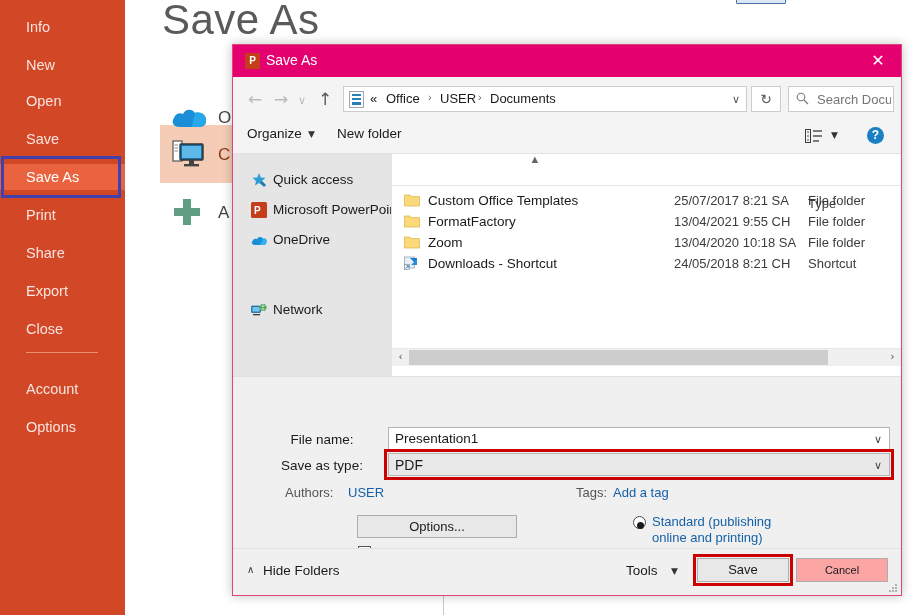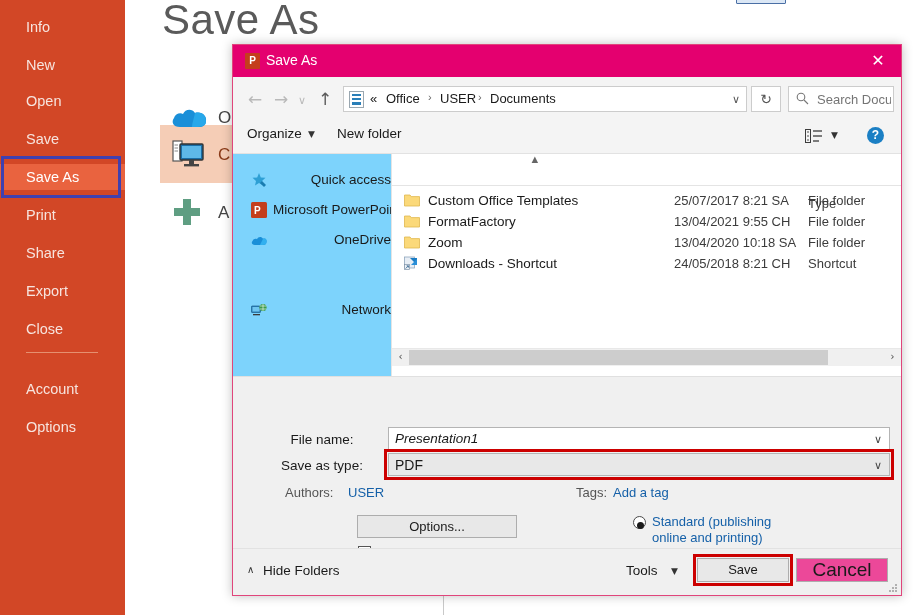--- a/index.html
+++ b/index.html
@@ -198,23 +198,22 @@
     line-height:17px;
   }
 
   
   #dlg-body{
     position:absolute;left:0;top:109px;right:0;height:222px;
     background:#ffffff;
   }
   #navpane{
     position:absolute;left:0;top:0;width:158px;height:222px;
-    background:#7dd3fc;
+    background:#e5e5e5;
     border-right:1px solid #e4e4e4;
-    text-align:right;
   }
   .np-item{
     position:absolute;left:0;width:158px;height:26px;
     font-size:13.5px;color:#1a1a1a;line-height:26px;
     padding-left:40px;box-sizing:border-box;white-space:nowrap;
     overflow:hidden;
   }
   .np-item.selected{ background:#d7d7d7; }
   .np-icon{
     position:absolute;left:18px;width:16px;height:16px;
@@ -289,21 +288,21 @@
     position:absolute;font-size:13.5px;color:#1a1a1a;text-align:center;
   }
   #lbl-filename{ left:30px; top:55px; width:118px; }
   #lbl-savetype{ left:30px; top:81px; width:118px; }
 
   #filename-box{
     position:absolute;left:155px;top:50px;width:502px;height:23px;
     background:#ffffff;border:1px solid #b4b4b4;box-sizing:border-box;
   }
   #filename-value{
-    position:absolute;left:6px;top:3px;font-size:13.5px;color:#1a1a1a;font-style:italic;
+    position:absolute;left:6px;top:3px;font-size:13.5px;color:#1a1a1a;
   }
   #filename-caret{
     position:absolute;right:7px;top:5px;font-size:11px;color:#444;
     font-family:"DejaVu Sans", sans-serif;
   }
 
   #savetype-box{
     position:absolute;left:155px;top:76px;width:502px;height:23px;
     background:#e8e8e8;border:1px solid #b4b4b4;box-sizing:border-box;
   }
@@ -393,22 +392,22 @@
     position:absolute;left:464px;top:9px;width:92px;height:24px;
     background:#e8e8e8;border:1px solid #adadad;box-sizing:border-box;
     font-size:13px;color:#1a1a1a;text-align:center;line-height:22px;
   }
   #save-highlight{
     position:absolute;left:460px;top:5px;width:100px;height:32px;
     border:3px solid #cc0000;box-sizing:border-box;pointer-events:none;
   }
   #btn-cancel{
     position:absolute;left:563px;top:9px;width:92px;height:24px;
-    background:#ec4899;border:1px solid #adadad;box-sizing:border-box;
-    font-size:19px;color:#1a1a1a;text-align:center;line-height:22px;
+    background:#fca5a5;border:1px solid #adadad;box-sizing:border-box;
+    font-size:11px;color:#1a1a1a;text-align:center;line-height:22px;
   }
   #resize-grip{
     position:absolute;right:3px;bottom:2px;width:9px;height:9px;
     background:
       radial-gradient(circle 1px at 1px 7px,#b0b0b0 99%,transparent),
       radial-gradient(circle 1px at 4px 7px,#b0b0b0 99%,transparent),
       radial-gradient(circle 1px at 7px 7px,#b0b0b0 99%,transparent),
       radial-gradient(circle 1px at 4px 4px,#b0b0b0 99%,transparent),
       radial-gradient(circle 1px at 7px 4px,#b0b0b0 99%,transparent),
       radial-gradient(circle 1px at 7px 1px,#b0b0b0 99%,transparent);

